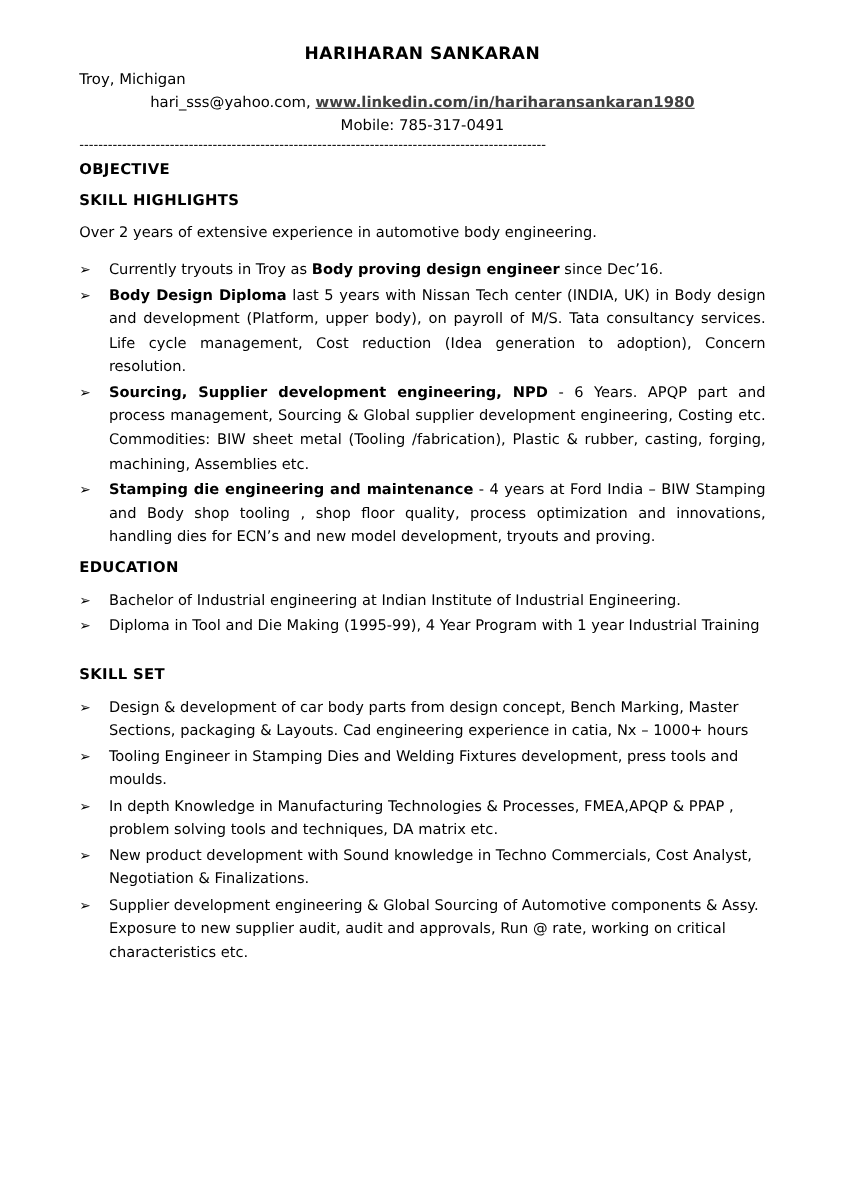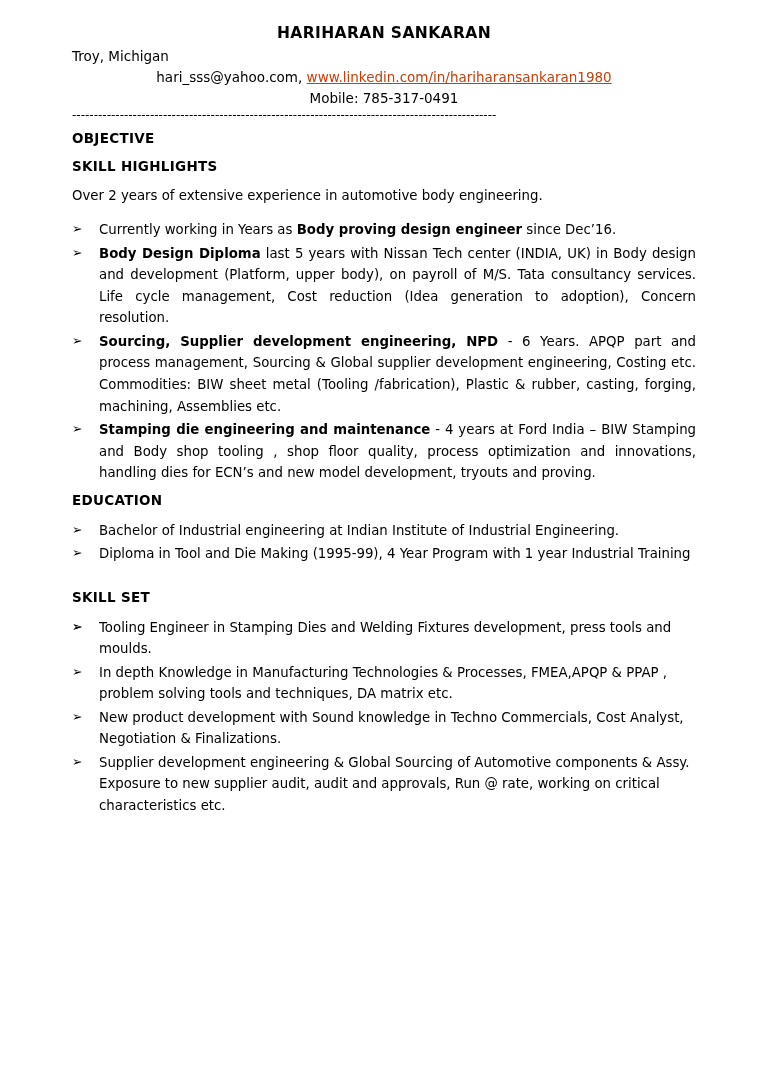--- a/index.html
+++ b/index.html
@@ -10,43 +10,44 @@
     width: 768px;
     height: 1087px;
     background: #ffffff;
     font-family: "DejaVu Sans", sans-serif;
     color: #000000;
   }
   .page {
     box-sizing: border-box;
     width: 768px;
     height: 1087px;
-    padding: 24px 72px 0 72px;
+    padding: 40px 72px 0 72px;
     position: relative;
   }
   .name {
     text-align: center;
     font-size: 15.5px;
     font-weight: bold;
     letter-spacing: 0.4px;
     margin: 0 0 6px 0;
   }
   .location {
     text-align: left;
     font-size: 13.5px;
     margin: 0 0 5px 0;
   }
   .contact {
     text-align: center;
     font-size: 13.5px;
     margin: 0 0 5px 0;
   }
   .contact a {
-    color: #c2410c;
+    color: #404040;
     text-decoration: underline;
+    font-weight: bold;
   }
   .mobile {
     text-align: center;
     font-size: 13.5px;
     margin: 0 0 2px 0;
   }
   .rule {
     font-size: 12px;
     line-height: 14px;
     letter-spacing: 0px;
@@ -105,21 +106,21 @@
   <div class="rule">--------------------------------------------------------------------------------------------------</div>
 
   <h2 class="section">OBJECTIVE</h2>
 
   <h2 class="section">SKILL HIGHLIGHTS</h2>
   <p class="para">Over 2 years of extensive experience in automotive body engineering.</p>
 
   <ul class="bullets">
     <li>
       <span class="arrow">➢</span>
-      <span>Currently working in Years as </span><span class="b">Body proving design engineer</span><span> since Dec’16.</span>
+      <span>Currently tryouts in Troy as </span><span class="b">Body proving design engineer</span><span> since Dec’16.</span>
     </li>
     <li class="justify">
       <span class="arrow">➢</span>
       <span></span><span class="b">Body Design Diploma</span><span> last 5 years with Nissan Tech center (INDIA, UK) in Body design and development (Platform, upper body), on payroll of M/S. Tata consultancy services. Life cycle management, Cost reduction (Idea generation to adoption), Concern resolution.</span>
     </li>
     <li class="justify">
       <span class="arrow">➢</span>
       <span> </span><span class="b">Sourcing, Supplier development engineering, NPD</span><span> - 6 Years.  APQP part and process management, Sourcing &amp; Global supplier development engineering, Costing etc. Commodities: BIW sheet metal (Tooling /fabrication), Plastic &amp; rubber, casting, forging, machining, Assemblies etc.</span>
     </li>
     <li class="justify">
@@ -139,20 +140,21 @@
       <span>Diploma in Tool and Die Making (1995-99), 4 Year Program with 1 year Industrial Training</span>
     </li>
   </ul>
 
   <div class="spacer-md"></div>
 
   <h2 class="section">SKILL SET</h2>
   <ul class="bullets skill-list">
     <li>
       <span class="arrow">➢</span>
+      <span>Design &amp; development of car body parts from design concept, Bench Marking, Master Sections, packaging &amp; Layouts. Cad engineering experience in catia, Nx – 1000+ hours</span>
     </li>
     <li>
       <span class="arrow">➢</span>
       <span>Tooling Engineer in Stamping Dies and Welding Fixtures development, press tools and moulds.</span>
     </li>
     <li>
       <span class="arrow">➢</span>
       <span>In depth Knowledge in Manufacturing Technologies &amp; Processes, FMEA,APQP &amp; PPAP , problem solving tools and techniques, DA matrix etc.</span>
     </li>
     <li>

